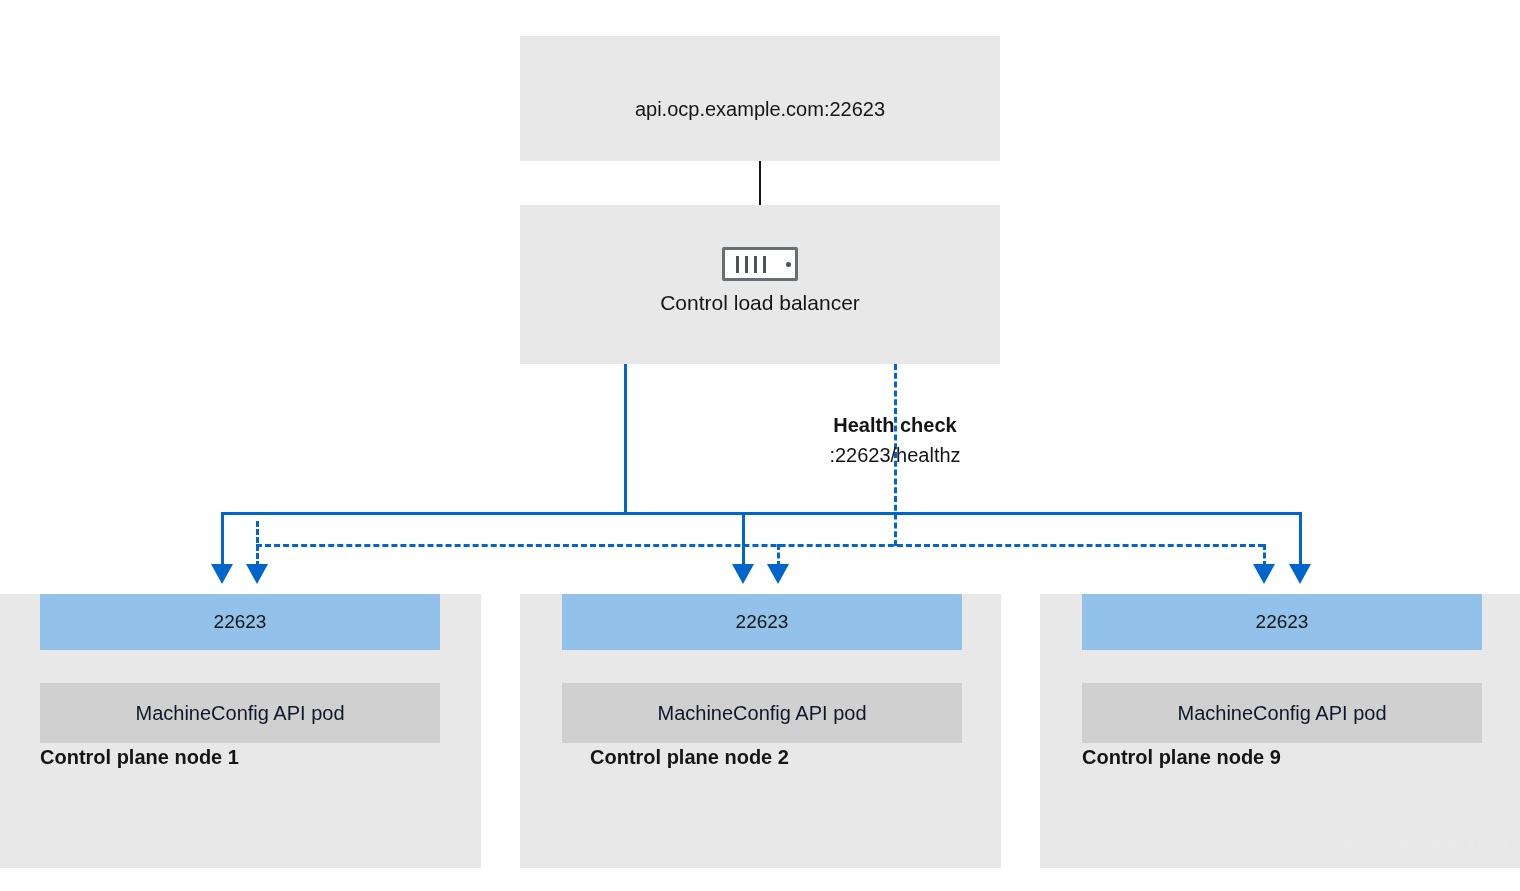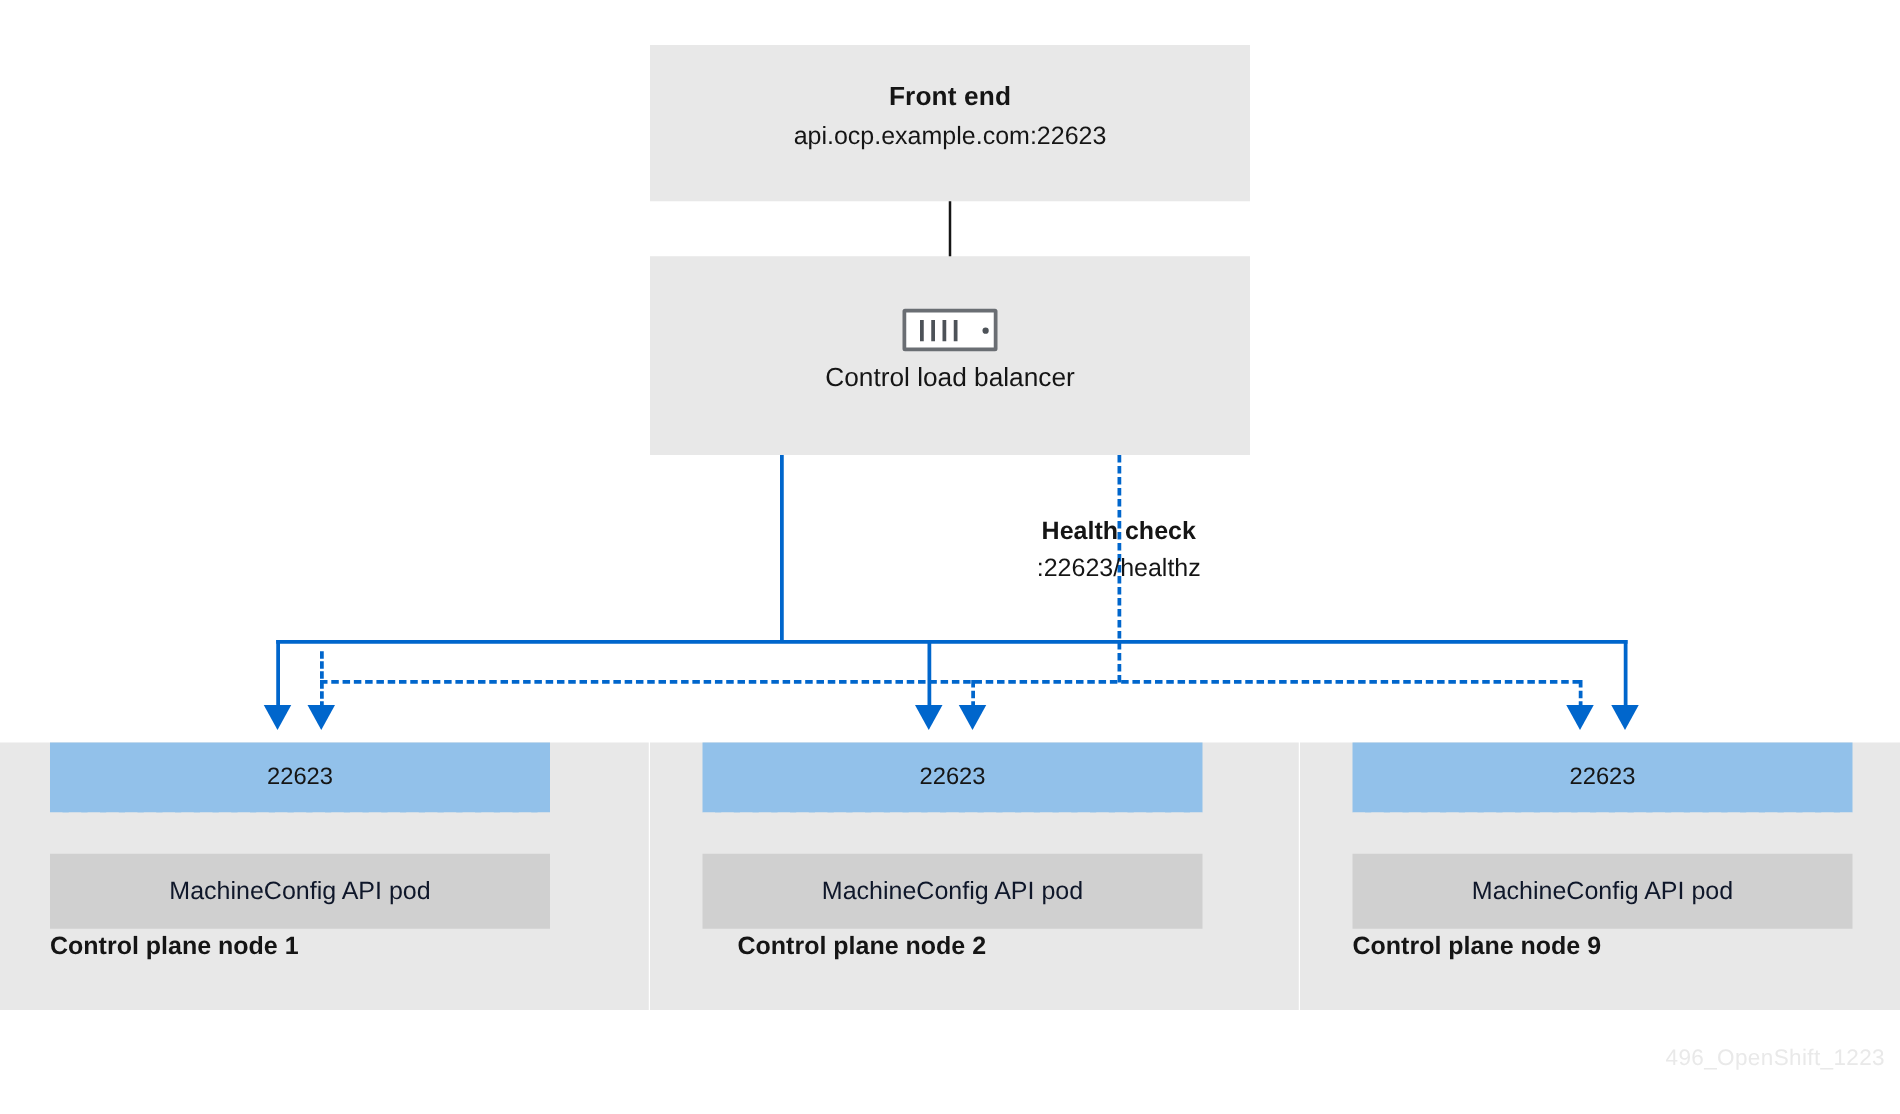--- a/index.html
+++ b/index.html
@@ -43,41 +43,40 @@
   .path-label{position:absolute;text-align:center;}
   .path-label .l1{font-size:20px;font-weight:700;line-height:30px;}
   .path-label .l2{font-size:20px;font-weight:400;line-height:30px;}
 
   
   .arrow{position:absolute;width:0;height:0;
          border-left:11px solid transparent;border-right:11px solid transparent;
          border-top:20px solid #0066cc;}
 
   
-  .node{position:absolute;top:594px;height:214px;background:#e8e8e8;padding-left:38px;}
+  .node{position:absolute;top:594px;height:274px;background:#e8e8e8;}
   .node .port{position:absolute;top:0;height:56px;background:#92c1ea;
               display:flex;align-items:center;justify-content:center;
               font-size:19px;color:#151515;font-weight:400;}
   .node .sep{position:absolute;top:56px;height:0;
              border-top:5px dashed #e8e8e8;}
   .node .pod{position:absolute;top:61px;height:60px;background:#d0d0d0;
              display:flex;align-items:center;justify-content:center;
              font-size:20px;color:#0f172a;font-weight:400;margin-top:28px;}
   .node .nname{position:absolute;top:152px;font-size:20px;font-weight:700;}
 
   .watermark{position:absolute;right:12px;top:836px;font-size:18px;
              color:#e9e9e9;font-weight:400;letter-spacing:.3px;}
 </style>
 </head>
 <body>
 
 <div class="canvas">
 
   <div class="gbox frontend">
-    <div class="fe-title">Front end</div>
     <div class="fe-sub">api.ocp.example.com:22623</div>
   </div>
 
   <div class="vline-black"></div>
 
   <div class="gbox lbbox">
     <div class="lb-icon">
       <span class="lb-bars">
         <i></i>
           <i></i>

